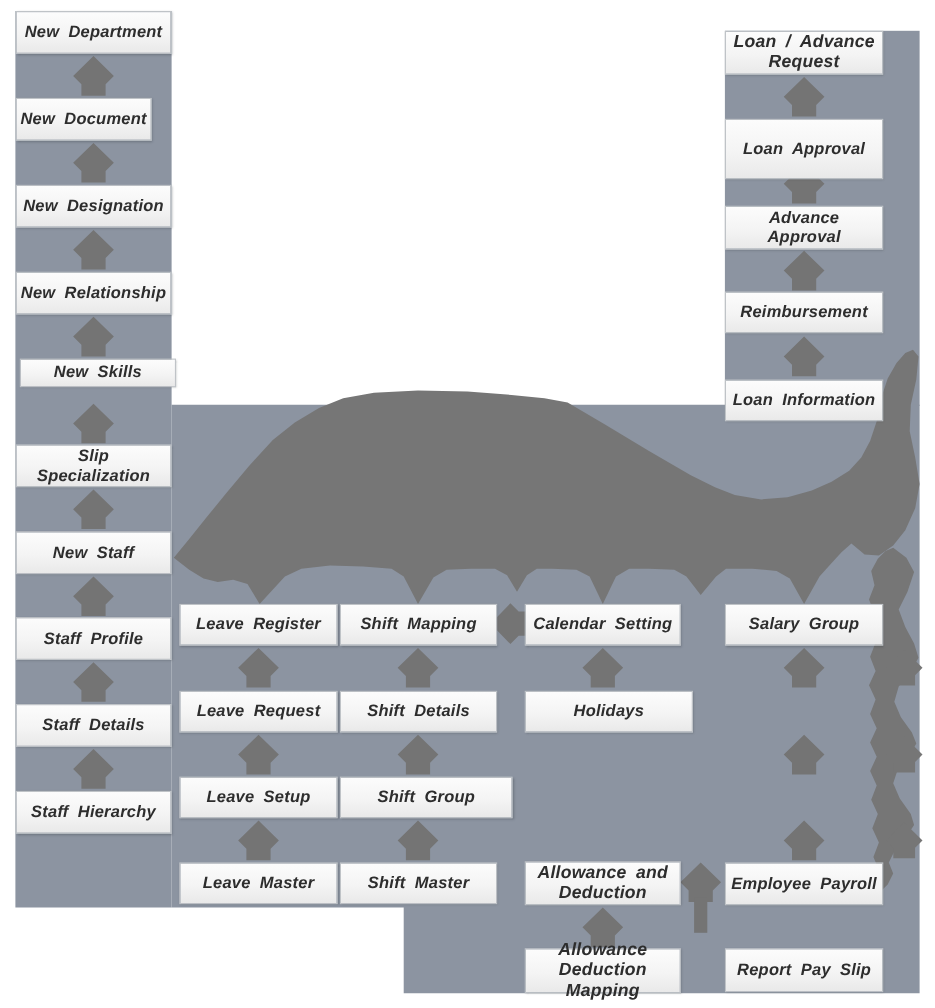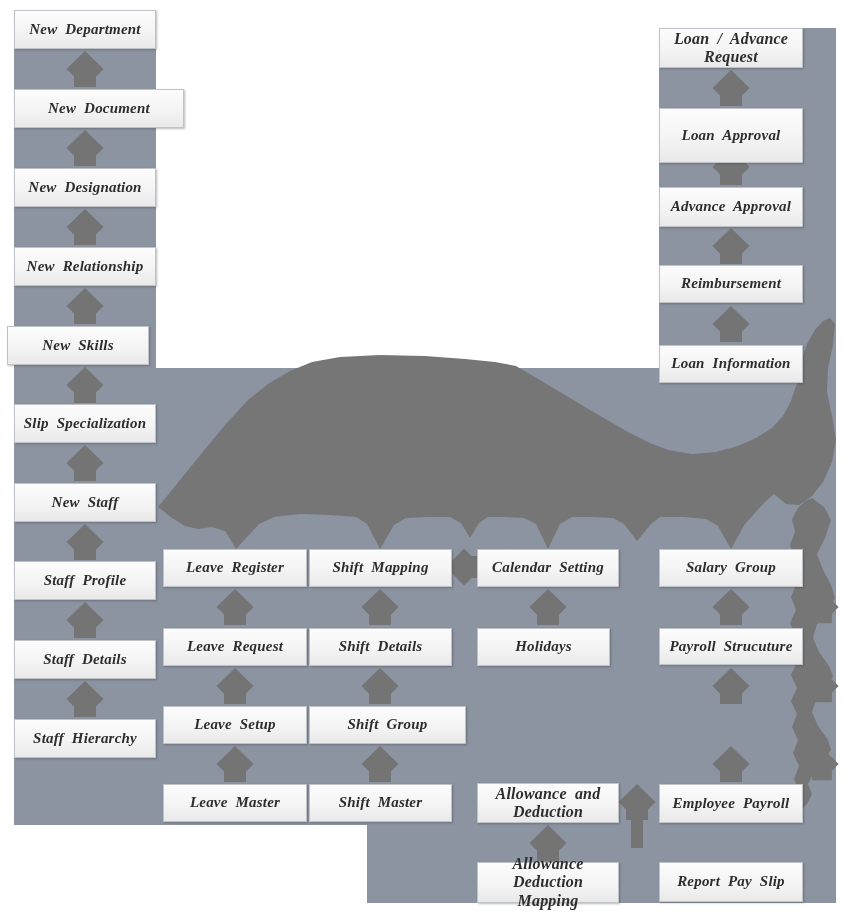--- a/index.html
+++ b/index.html
@@ -1,18 +1,18 @@
 <!DOCTYPE html>
 <html><head>
 <meta charset="utf-8">
 <style>
   html,body{margin:0;padding:0;background:#ffffff;}
   .stage{
     position:relative;width:850px;height:916px;background:#ffffff;overflow:hidden;
-    font-family:Liberation Serif, serif;
+    font-family:Liberation Sans, sans-serif;
   }
   .stage svg{position:absolute;left:0;top:0;}
   .node{
     position:absolute;box-sizing:border-box;
     display:flex;align-items:center;justify-content:center;text-align:center;
     background:linear-gradient(180deg,#fcfcfc 0%,#f4f4f4 55%,#e9e9e9 100%);
     border:1px solid #bfc3c7;
     box-shadow:1px 1px 2px rgba(50,55,60,.35);
     color:#2d2d2d;font-style:italic;font-weight:bold;
     font-size:15px;line-height:1.15;word-spacing:4px;letter-spacing:.2px;
@@ -102,49 +102,48 @@
       <use href="#diam" transform="translate(731,764)"></use>
 
       <use href="#diam" transform="translate(464,567) rotate(-90)"></use>
 
       <use href="#diam" transform="translate(637,802)"></use>
       <rect x="631" y="816" width="12" height="32"></rect>
     </g>
   </svg>
 
   <div class="node" style="left:14px;top:10px;width:142px;height:39px">New Department</div>
-  <div class="node" style="left:14px;top:89px;width:170px;height:39px">New Document</div>
+  <div class="node" style="left:14px;top:89px;width:124px;height:39px">New Document</div>
   <div class="node" style="left:14px;top:168px;width:142px;height:39px">New Designation</div>
   <div class="node" style="left:14px;top:247px;width:142px;height:39px">New Relationship</div>
-  <div class="node" style="left:7px;top:326px;width:142px;height:39px">New Skills</div>
+  <div class="node" style="left:18px;top:326px;width:142px;height:26px">New Skills</div>
   <div class="node" style="left:14px;top:404px;width:142px;height:39px">Slip Specialization</div>
   <div class="node" style="left:14px;top:483px;width:142px;height:39px">New Staff</div>
   <div class="node" style="left:14px;top:561px;width:142px;height:39px">Staff Profile</div>
   <div class="node" style="left:14px;top:640px;width:142px;height:39px">Staff Details</div>
   <div class="node" style="left:14px;top:719px;width:142px;height:39px">Staff Hierarchy</div>
 
   <div class="node" style="left:163px;top:549px;width:144px;height:38px">Leave Register</div>
   <div class="node" style="left:163px;top:628px;width:144px;height:38px">Leave Request</div>
   <div class="node" style="left:163px;top:706px;width:144px;height:38px">Leave Setup</div>
   <div class="node" style="left:163px;top:784px;width:144px;height:38px">Leave Master</div>
 
   <div class="node" style="left:309px;top:549px;width:143px;height:38px">Shift Mapping</div>
   <div class="node" style="left:309px;top:628px;width:143px;height:38px">Shift Details</div>
   <div class="node" style="left:309px;top:706px;width:157px;height:38px">Shift Group</div>
   <div class="node" style="left:309px;top:784px;width:143px;height:38px">Shift Master</div>
 
   <div class="node" style="left:477px;top:549px;width:142px;height:38px">Calendar Setting</div>
-  <div class="node" style="left:477px;top:628px;width:133px;height:38px">Holidays</div>
+  <div class="node" style="left:477px;top:628px;width:153px;height:38px">Holidays</div>
   <div class="node small" style="left:477px;top:783px;width:142px;height:40px">Allowance and Deduction</div>
   <div class="node small" style="left:477px;top:862px;width:142px;height:41px">Allowance Deduction Mapping</div>
 
   <div class="node small" style="left:659px;top:28px;width:144px;height:40px">Loan / Advance Request</div>
   <div class="node" style="left:659px;top:108px;width:144px;height:55px">Loan Approval</div>
   <div class="node" style="left:659px;top:187px;width:144px;height:40px">Advance Approval</div>
   <div class="node" style="left:659px;top:265px;width:144px;height:38px">Reimbursement</div>
   <div class="node" style="left:659px;top:345px;width:144px;height:38px">Loan Information</div>
 
   <div class="node" style="left:659px;top:549px;width:144px;height:38px">Salary Group</div>
-  <div class="node" style="left:659px;top:628px;width:144px;height:37px">Payroll Strucuture</div>
   <div class="node" style="left:659px;top:784px;width:144px;height:39px">Employee Payroll</div>
   <div class="node" style="left:659px;top:862px;width:144px;height:40px">Report Pay Slip</div>
 
 </div>
 
 </body></html>

